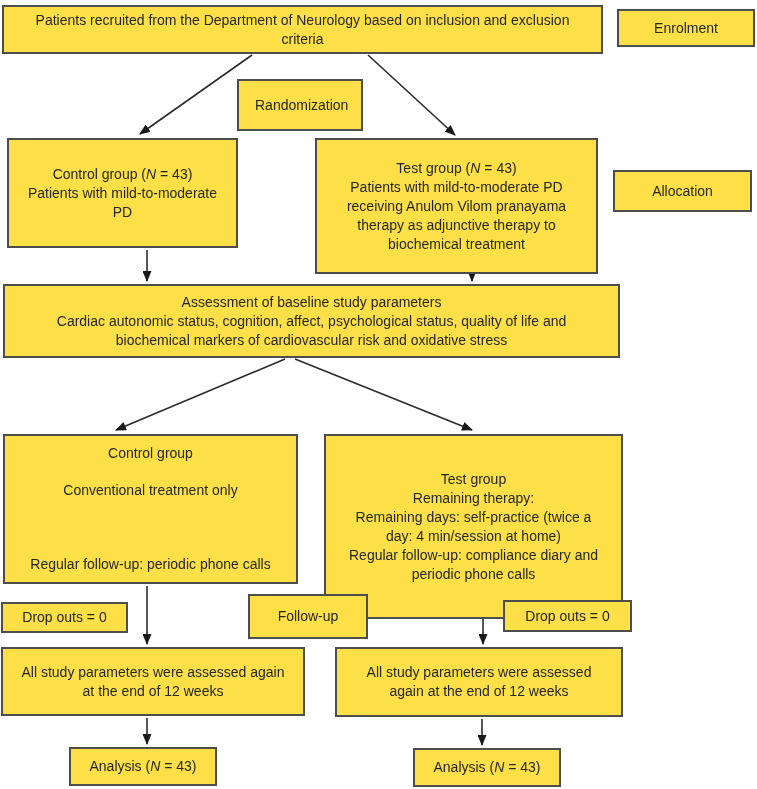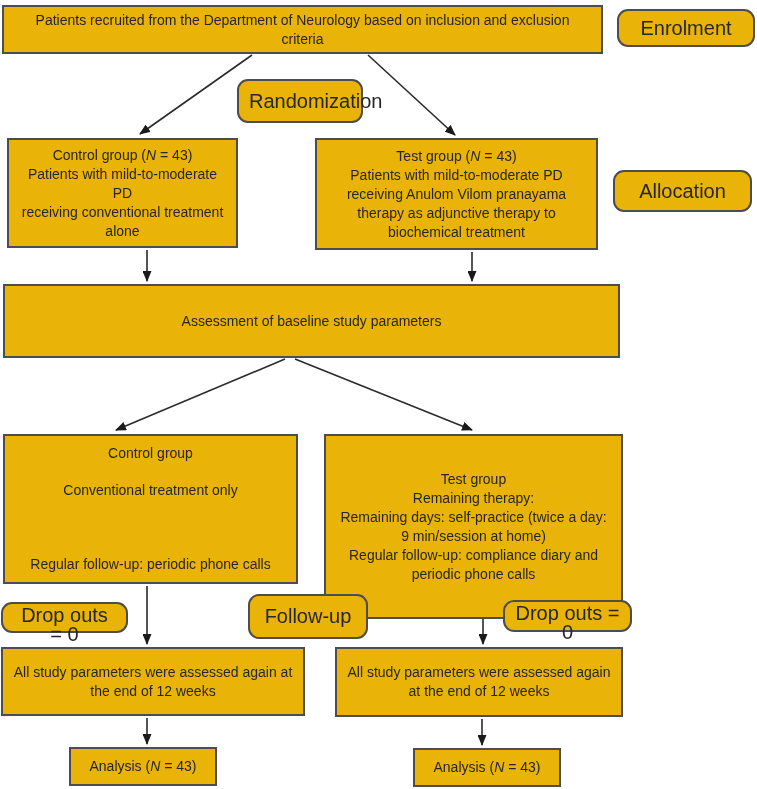--- a/index.html
+++ b/index.html
@@ -10,51 +10,51 @@
     position: relative;
     width: 757px;
     height: 789px;
     background: #ffffff;
     color: #262626;
     overflow: hidden;
   }
 
   .box {
     position: absolute;
-    background: #eab308;
+    background: #fde047;
     border: 2px solid #4d4d4d;
     display: flex;
     flex-direction: column;
     align-items: center;
     justify-content: center;
     text-align: center;
     font-size: 14px;
     line-height: 19px;
-    padding: 2px 10px;
+    padding: 2px 16px;
   }
 
   .line { min-height: 19px; width: 100%; }
 
-  .stage-label { font-size: 20px; border-radius: 11px; }
+  .stage-label { font-size: 14px; }
 
   i { font-style: italic; }
 
   svg.arrows {
     position: absolute;
     left: 0; top: 0;
     width: 757px; height: 789px;
     pointer-events: none;
   }
 
   
   .b-recruitment   { left: 2px;   top: 5px;   width: 601px; height: 49px; }
   .b-enrolment     { left: 617px; top: 9px;   width: 138px; height: 38px; }
-  .b-randomization { left: 237px; top: 79px;  width: 126px; height: 44px; text-align: center; }
+  .b-randomization { left: 237px; top: 79px;  width: 126px; height: 52px; text-align: center; }
   .b-control-alloc { left: 7px;   top: 138px; width: 231px; height: 110px; }
-  .b-test-alloc    { left: 315px; top: 138px; width: 283px; height: 112px; }
+  .b-test-alloc    { left: 315px; top: 138px; width: 283px; height: 136px; }
   .b-allocation    { left: 613px; top: 170px; width: 139px; height: 42px; align-items: flex-end; }
   .b-baseline      { left: 3px;   top: 284px; width: 617px; height: 74px; }
   .b-control-fu    { left: 3px;   top: 434px; width: 295px; height: 150px; gap: 18px; }
   .b-test-fu       { left: 324px; top: 434px; width: 299px; height: 185px; }
   .b-dropouts-l    { left: 1px;   top: 602px; width: 127px; height: 31px; }
   .b-followup      { left: 248px; top: 594px; width: 120px; height: 45px; }
   .b-dropouts-r    { left: 503px; top: 600px; width: 129px; height: 32px; }
   .b-assessed-l    { left: 1px;   top: 647px; width: 304px; height: 69px; }
   .b-assessed-r    { left: 335px; top: 647px; width: 288px; height: 70px; }
   .b-analysis-l    { left: 69px;  top: 747px; width: 148px; height: 39px; }
@@ -94,52 +94,52 @@
 
   <div class="box b-randomization stage-label">
     <div class="line">Randomization</div>
   </div>
 
   <div class="box b-control-alloc">
     <div class="line">
       <span>Control group (</span><i>N</i><span> = 43)</span>
     </div>
     <div class="line">Patients with mild-to-moderate PD</div>
-    <div class="line">receiving conventional treatment alone</div>
   </div>
 
   <div class="box b-test-alloc">
     <div class="line">
       <span>Test group (</span><i>N</i><span> = 43)</span>
     </div>
     <div class="line">Patients with mild-to-moderate PD</div>
     <div class="line">receiving Anulom Vilom pranayama</div>
     <div class="line">therapy as adjunctive therapy to</div>
     <div class="line">biochemical treatment</div>
   </div>
 
   <div class="box b-allocation stage-label">
     <div class="line">Allocation</div>
   </div>
 
   <div class="box b-baseline">
     <div class="line">Assessment of baseline study parameters</div>
+    <div class="line">Cardiac autonomic status, cognition, affect, psychological status, quality of life and biochemical markers of cardiovascular risk and oxidative stress</div>
   </div>
 
   <div class="box b-control-fu">
     <div class="line">Control group</div>
     <div class="line">Conventional treatment only</div>
     <div class="line"></div>
     <div class="line">Regular follow-up: periodic phone calls</div>
   </div>
 
   <div class="box b-test-fu">
     <div class="line">Test group</div>
     <div class="line">Remaining therapy:</div>
-    <div class="line">Remaining days: self-practice (twice a day: 9 min/session at home)</div>
+    <div class="line">Remaining days: self-practice (twice a day: 4 min/session at home)</div>
     <div class="line">Regular follow-up: compliance diary and periodic phone calls</div>
   </div>
 
   <div class="box b-dropouts-l stage-label">
     <div class="line">Drop outs = 0</div>
   </div>
 
   <div class="box b-followup stage-label">
     <div class="line">Follow-up</div>
   </div>

